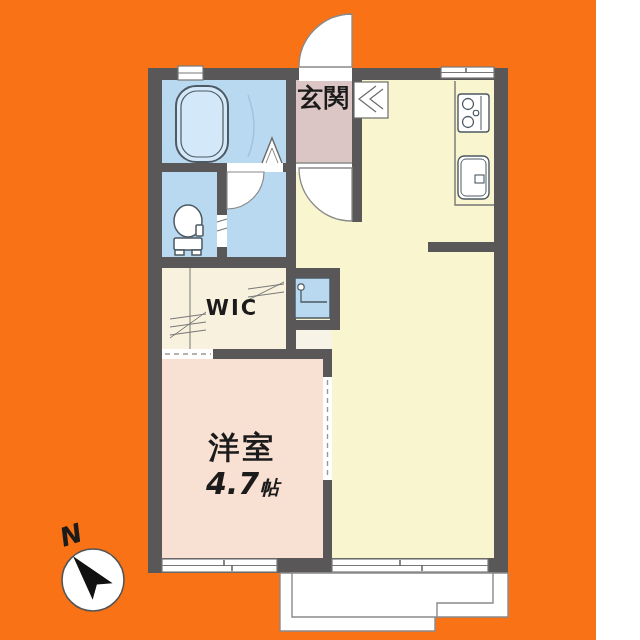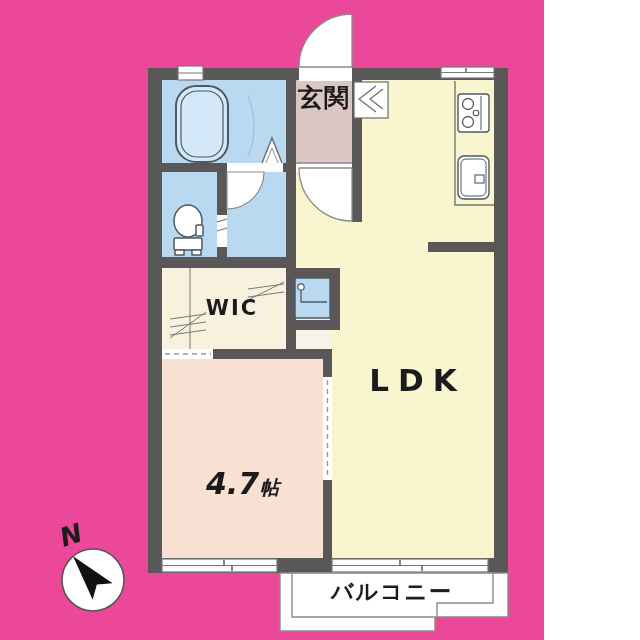--- a/index.html
+++ b/index.html
@@ -1,17 +1,17 @@
 <!DOCTYPE html>
 <html style="--wall: #595758;"><head>
 <meta charset="utf-8">
 <style>
   html,body{margin:0;padding:0;background:#ffffff;}
   body{width:640px;height:640px;font-family:"DejaVu Sans","Liberation Sans",sans-serif;}
-  .plan{position:relative;width:544px;height:640px;background:#ec4899;overflow:hidden;}
+  .plan{position:relative;width:596px;height:640px;background:#f97316;overflow:hidden;}
   .room{position:absolute;z-index:1;}
   .wall{position:absolute;background:var(--wall,#595758);z-index:2;}
   .gap{position:absolute;background:#ffffff;z-index:3;}
   svg.overlay{position:absolute;left:0;top:0;width:640px;height:640px;z-index:5;pointer-events:none;}
   .label{position:absolute;z-index:6;color:#1b1b1b;font-weight:700;text-align:center;white-space:nowrap;}
   .lbl-genkan{left:294px;top:81px;width:60px;font-size:25px;letter-spacing:1px;}
   .lbl-ldk{left:332px;top:362px;width:162px;font-size:31px;letter-spacing:9px;padding-left:9px;box-sizing:border-box;}
   .lbl-ldk-size{left:332px;top:403px;width:162px;font-size:30px;}
   .lbl-yoshitsu{left:162px;top:427px;width:161px;font-size:31px;letter-spacing:3px;}
   .lbl-yo-size{left:162px;top:466px;width:161px;font-size:30px;font-style:italic;}
@@ -174,19 +174,18 @@
 
     <g>
       <circle cx="93" cy="580" r="31" fill="#ffffff" stroke="#555" stroke-width="1.6"></circle>
       <g transform="translate(93,580) rotate(-40)">
         <polygon points="0,-31 13,15 0,6 -13,15" fill="#111111"></polygon>
       </g>
     </g>
   </svg>
 
   <div class="label lbl-genkan">玄関</div>
-  <div class="label lbl-ldk">LDK</div>
+  <div class="label lbl-yoshitsu">洋室</div>
   <div class="label lbl-yo-size"><span>4.7</span><span class="unit">帖</span></div>
   <div class="label lbl-wic">WIC</div>
-  <div class="label lbl-balcony">バルコニー</div>
   <div class="label lbl-north">N</div>
 
 </div>
 
 </body></html>

